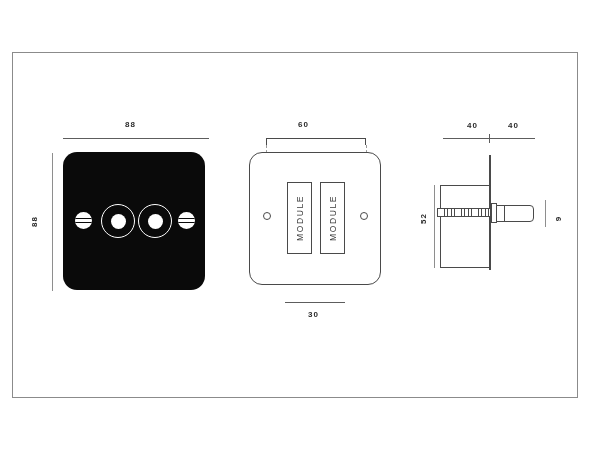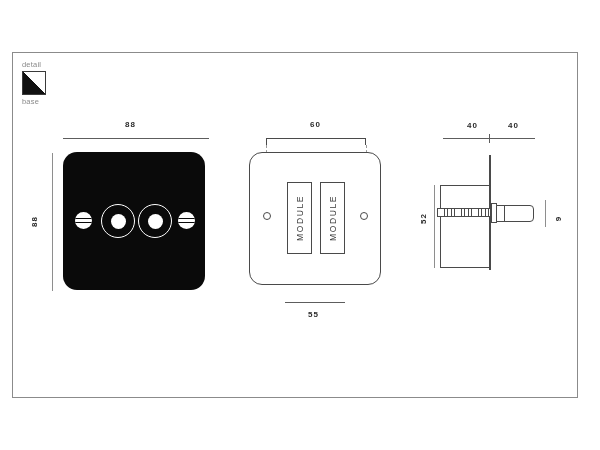--- a/index.html
+++ b/index.html
@@ -262,25 +262,20 @@
     background: #4a4a4a;
   }
 </style>
 </head>
 <body>
 
 <div id="stage">
 
   <div id="frame"></div>
 
-  <div id="legend">
-    <div class="legend-label">detail</div>
-    <div id="legend-swatch"></div>
-    <div class="legend-label">base</div>
-  </div>
 
   <div id="view1">
 
     <div class="dim-text" style="left:125px; top:120px;">88</div>
     <div class="dim-line-h" style="left:63px; top:138px; width:146px;"></div>
 
     <div class="dim-text vert" style="left:29px; top:217px;">88</div>
     <div class="dim-line-v" style="left:52px; top:153px; height:138px;"></div>
 
     <div id="plate-front">
@@ -294,21 +289,21 @@
       <div class="knob" style="left:75px; top:52px;">
         <div class="knob-core"></div>
       </div>
 
       <div class="screw" style="left:115px; top:60px;"></div>
     </div>
   </div>
 
   <div id="view2">
 
-    <div class="dim-text" style="left:310px; top:120px;">60</div>
+    <div class="dim-text" style="left:298px; top:120px;">60</div>
     <div class="dim-bracket" style="left:266px; top:138px; width:100px;"></div>
 
     <div class="dashed-v" style="left:266px; top:145px; height:69px;"></div>
     <div class="dashed-v" style="left:366px; top:145px; height:69px;"></div>
 
     <div id="plate-outline">
 
       <div class="fix-hole" style="left:13px; top:59px;"></div>
 
       <div class="module-box" style="left:37px;">
@@ -316,21 +311,21 @@
       </div>
 
       <div class="module-box" style="left:70px;">
         <span class="module-label">MODULE</span>
       </div>
 
       <div class="fix-hole" style="left:110px; top:59px;"></div>
     </div>
 
     <div class="dim-line-h" style="left:285px; top:302px; width:60px;"></div>
-    <div class="dim-text" style="left:308px; top:310px;">55</div>
+    <div class="dim-text" style="left:308px; top:310px;">30</div>
   </div>
 
   <div id="view3">
 
     <div class="dim-text" style="left:467px; top:121px;">40</div>
     <div class="dim-text" style="left:508px; top:121px;">40</div>
 
     <div class="dim-line-h" style="left:443px; top:138px; width:92px;"></div>
     <div class="tick-v" style="left:489px; top:134px; height:9px;"></div>
 

